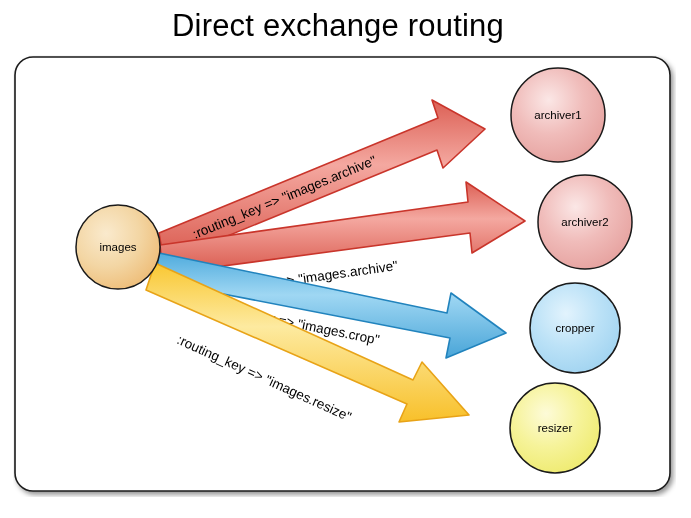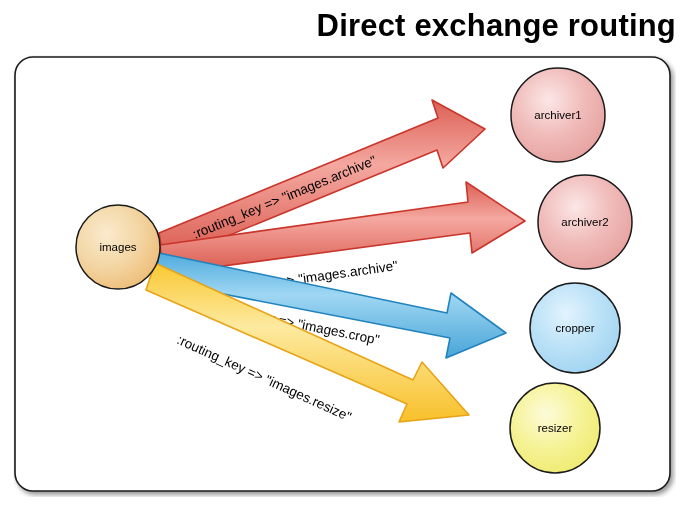--- a/index.html
+++ b/index.html
@@ -12,23 +12,23 @@
     height: 518px;
     font-family: "Liberation Sans", sans-serif;
     overflow: hidden;
     position: relative;
   }
   #page-title {
     position: absolute;
     left: 0;
     top: 4px;
     width: 676px;
-    text-align: right;
+    text-align: center;
     font-size: 31px;
-    font-weight: 700;
+    font-weight: 400;
     color: #000000;
     letter-spacing: 0.2px;
     line-height: 44px;
     white-space: nowrap;
   }
   #diagram-panel {
     position: absolute;
     left: 13px;
     top: 55px;
     width: 663px;

